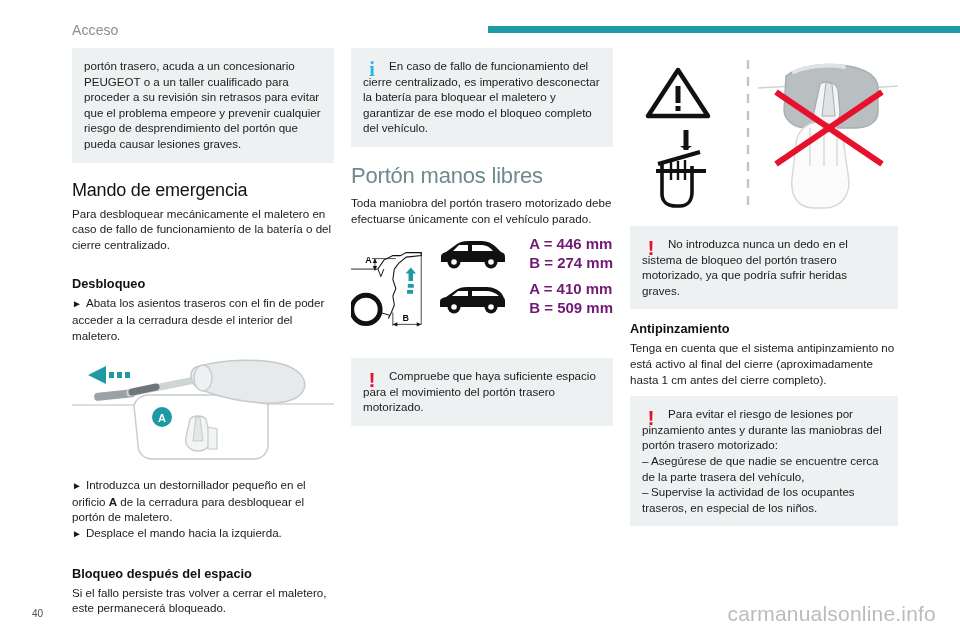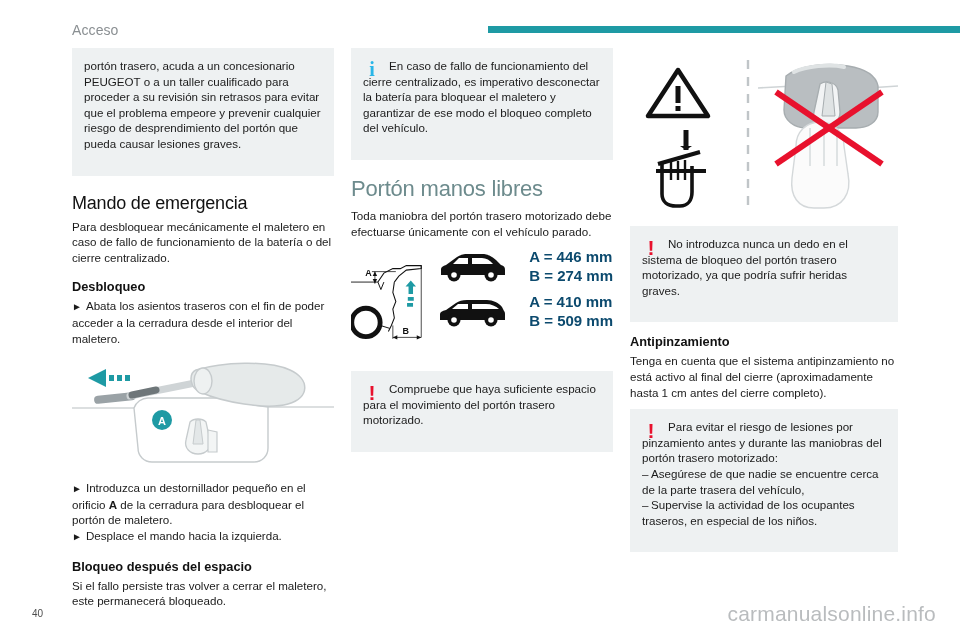--- a/index.html
+++ b/index.html
@@ -39,30 +39,30 @@
   .h2 {
     font-size:18px; font-weight:400; color:#111;
     margin:16px 0 5px 0; line-height:22px; letter-spacing:-.2px;
   }
   .h2-teal {
     font-size:22px; font-weight:400; color:#6d8b8d;
     margin:16px 0 6px 0; line-height:26px; letter-spacing:-.2px;
   }
   .h3 {
     font-size:12.8px; font-weight:700; color:#111;
-    margin:13px 0 3px 0; line-height:17px;
+    margin:23px 0 3px 0; line-height:17px;
   }
   .h3-tight { margin-top:11px; }
   .bullet { display:inline-block; margin-right:4px; font-size:10px; }
   .dash { display:inline-block; width:9px; }
 
   
   .box {
     background:#eef1f2;
-    padding:10px 12px 24px 12px;
+    padding:10px 12px 11px 12px;
     position:relative;
     margin-bottom:10px;
   }
   .box .body-txt { font-size:11.6px; line-height:15.6px; }
   .box-indent { text-indent:26px; }
   .icon-i, .icon-excl {
     position:absolute; left:14px; top:11px;
     width:14px; text-align:center;
     font-weight:700; line-height:1;
   }
@@ -77,21 +77,21 @@
   
   .fig { margin:6px 0 10px 0; }
   svg { display:block; }
 
   .fig-measure { display:flex; align-items:flex-start; }
 
   .dims { margin-left:4px; padding-top:2px; }
   .dims-row { display:flex; align-items:center; margin-bottom:7px; }
   .dims-txt {
     font-size:15px; font-weight:700; line-height:19px;
-    color:#0c4a6e; margin-left:22px; white-space:nowrap;
+    color:#701a75; margin-left:22px; white-space:nowrap;
   }
 
   
   .pg-num {
     position:absolute; left:32px; top:608px;
     font-size:10px; color:#4d4d4d;
   }
   .wm {
     position:absolute; right:24px; top:602px;
     font-size:21px; color:#b9bcbe; letter-spacing:.2px;

